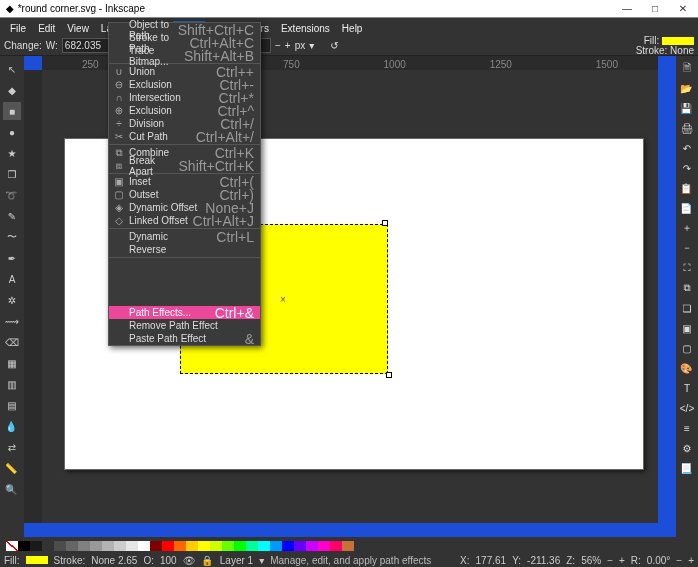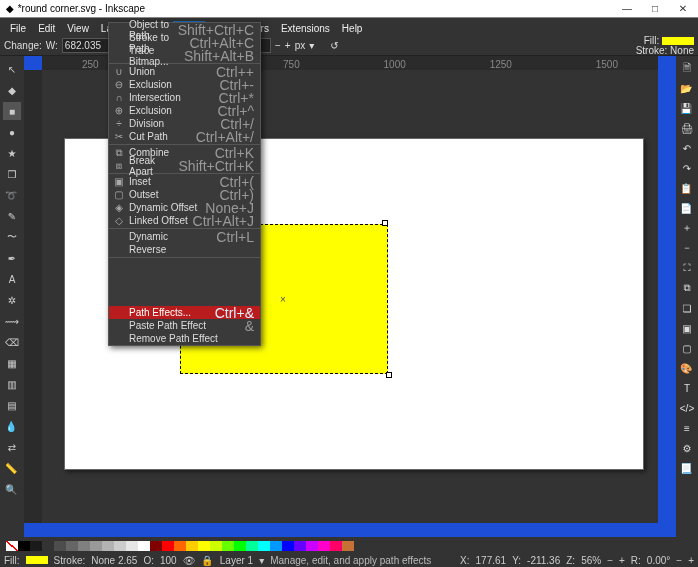--- a/index.html
+++ b/index.html
@@ -25,21 +25,21 @@
 .ruler-h { position:absolute; top:0; left:18px; right:18px; height:14px; background:#2b2b2b; color:#888; font-size:8px; display:flex; justify-content:space-between; padding: 0 40px; align-items:flex-end;}
 .ruler-v { position:absolute; top:14px; left:0; width:18px; bottom:14px; background:#2b2b2b;}
 .canvas-area { position:absolute; top:14px; left:18px; right:18px; bottom:14px; background:#333;}
 .page { position:absolute; top:68px; left:22px; width:580px; height:332px; background:#fff; border:1px solid #666; box-shadow: 2px 2px 4px rgba(0,0,0,0.5);}
 .yellow-rect { position:absolute; top:154px; left:138px; width:208px; height:150px; background:#ffff00; }
 .sel-marquee { position:absolute; top:154px; left:138px; width:208px; height:150px; border:1px dashed #000; }
 .handle { position:absolute; width:6px; height:6px; background:#fff; border:1px solid #000;}
 .cross { position:absolute; color:#555; font-size:10px; }
 .dropdown { position: absolute; top: 22px; left: 108px; width: 153px; background: #3a3a3a; border: 1px solid #555; box-shadow: 2px 2px 6px rgba(0,0,0,0.6); z-index: 100; }
 .dropdown .item { display: flex; align-items: center; justify-content: space-between; padding: 2px 6px 2px 20px; color: #ddd; font-size: 10px; height: 13px; position:relative;}
-.dropdown .item.highlight { background: #b91c1c; color: #fff; margin-top: 48px; }
+.dropdown .item.highlight { background: #ec4899; color: #fff; margin-top: 48px; }
 .dropdown .sep { height: 1px; background: #555; margin: 1px 0; }
 .dropdown .item .ico { position:absolute; left:4px; width:12px; text-align:center; color:#aaa;}
 .dropdown .item .accel { color:#999; font-size:14px;}
 .dropdown .item.highlight .accel { color:#dfefff;}
 .palette-row { position:absolute; left:0; right:0; bottom:14px; height:14px; background:#333; display:flex; align-items:center; padding-left:6px;}
 .palette-row .sw { width:12px; height:10px; }
 .palette-row .nosw { width:12px; height:10px; background:#fff; position:relative;}
 .palette-row .nosw:after { content:""; position:absolute; left:0; top:0; width:100%; height:100%; background:linear-gradient(to top right, transparent 45%, red 45%, red 55%, transparent 55%);}
 .statusbar { position:absolute; left:0; right:0; bottom:0; height:14px; background:#333; display:flex; align-items:center; color:#ccc; font-size:9px; gap:6px; padding: 0 4px;}
 .statusbar .fs-sw { width:22px; height:8px; background:#ffff00; display:inline-block;}
@@ -263,27 +263,27 @@
       <span class="accel"></span>
     </div>
     <div class="sep"></div>
     <div class="item highlight">
       <span class="ico"></span>
       <span>Path Effects...</span>
       <span class="accel">Ctrl+&amp;</span>
     </div>
     <div class="item">
       <span class="ico"></span>
+      <span>Remove Path Effect</span>
+      <span class="accel"></span>
+    </div>
+    <div class="item">
+      <span class="ico"></span>
       <span>Paste Path Effect</span>
       <span class="accel">&amp;</span>
-    </div>
-    <div class="item">
-      <span class="ico"></span>
-      <span>Remove Path Effect</span>
-      <span class="accel"></span>
     </div>
   </div>
 
 <div class="palette-row" id="palette-row">
   <div class="nosw"></div>
 <div class="sw" style="background: rgb(0, 0, 0);"></div>
     <div class="sw" style="background: rgb(26, 26, 26);"></div>
     <div class="sw" style="background: rgb(51, 51, 51);"></div>
     <div class="sw" style="background: rgb(77, 77, 77);"></div>
     <div class="sw" style="background: rgb(102, 102, 102);"></div>

